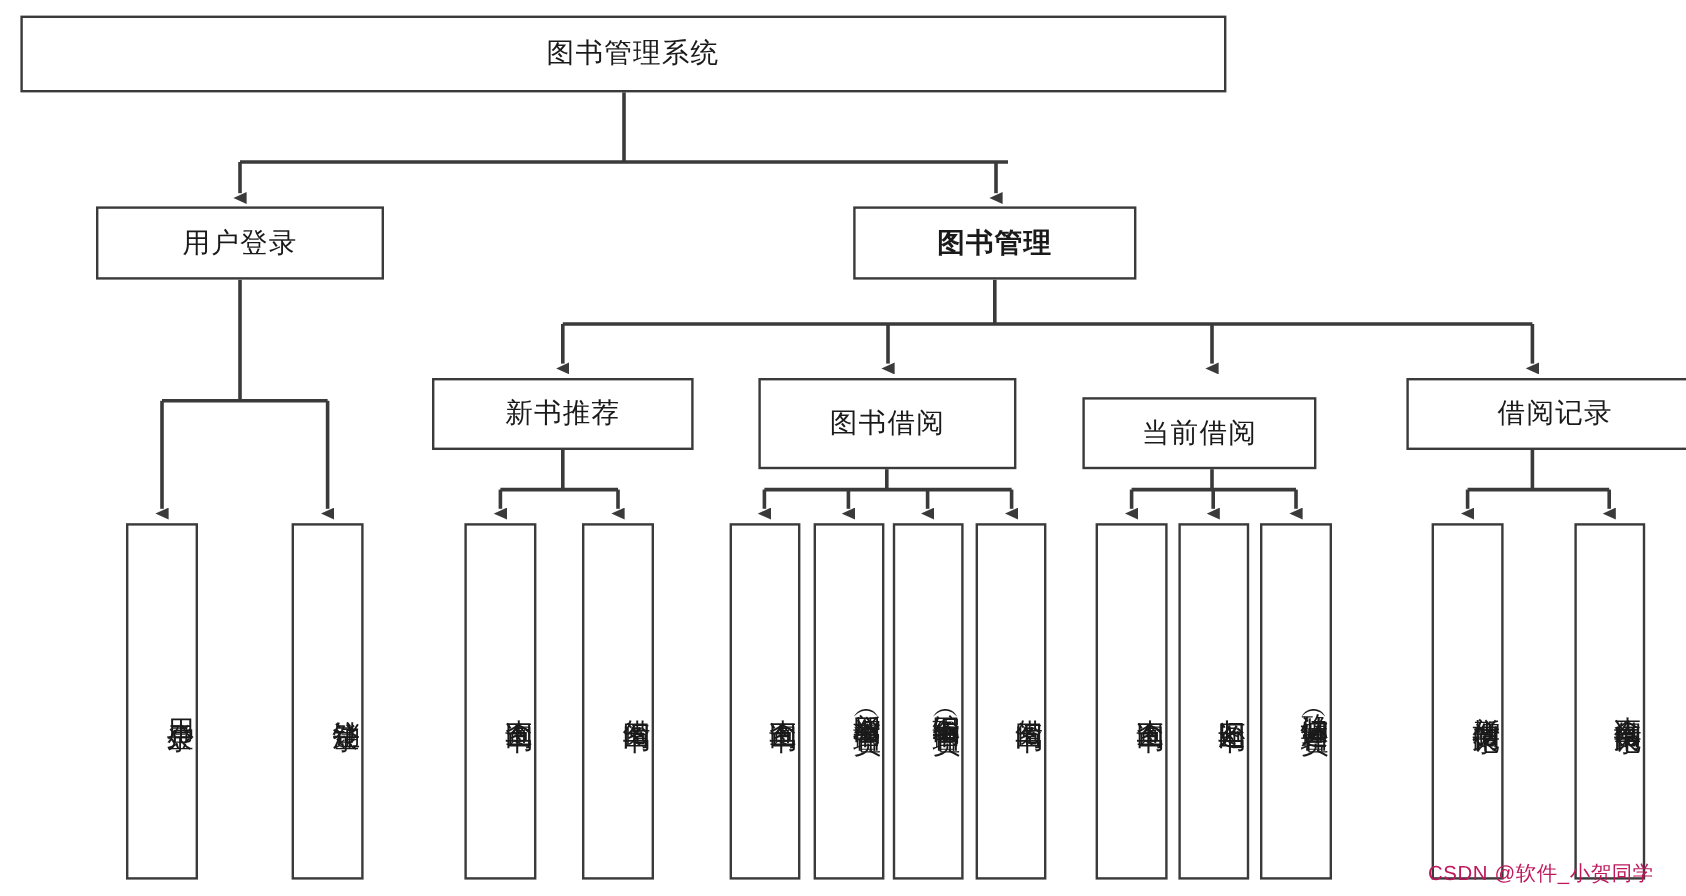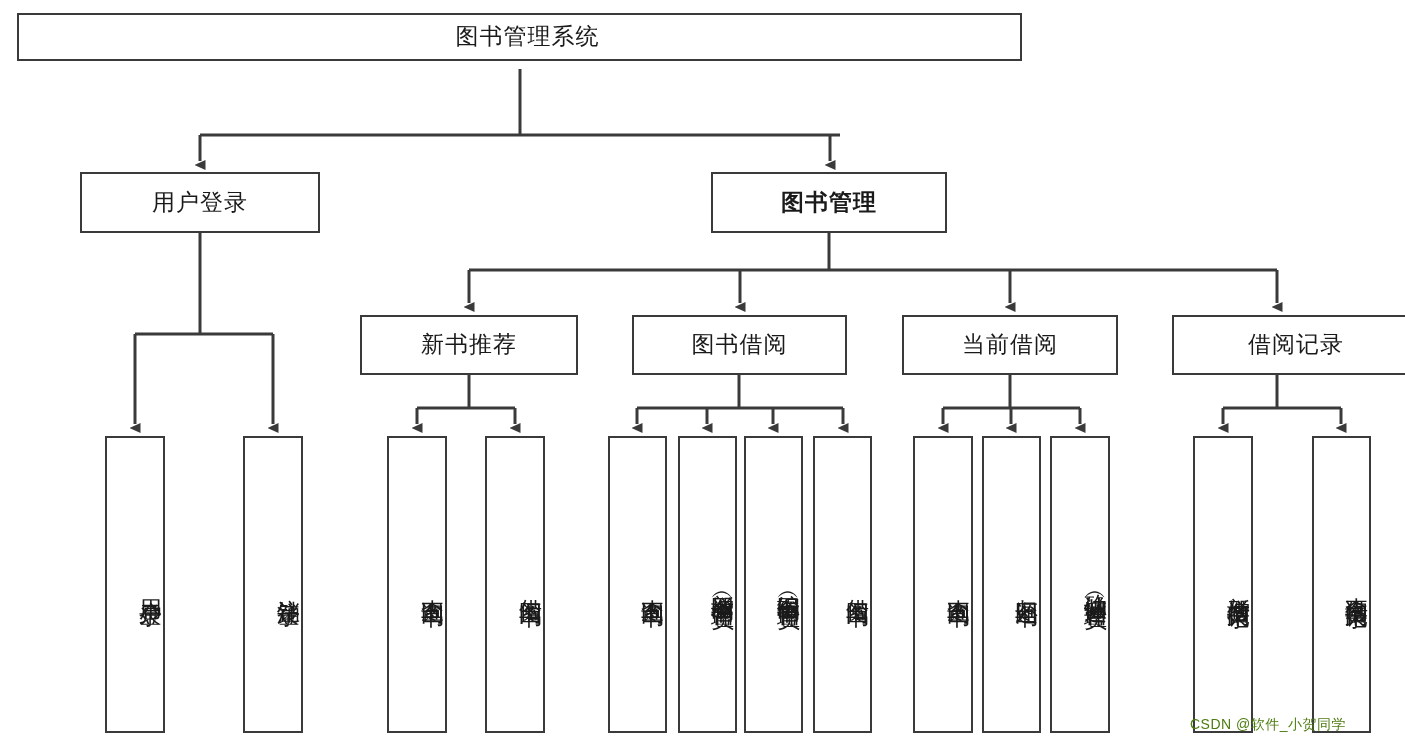--- a/index.html
+++ b/index.html
@@ -53,22 +53,22 @@
   #edges {
     position: absolute;
     left: 0;
     top: 0;
     width: 1405px;
     height: 747px;
     pointer-events: none;
   }
   .watermark {
     position: absolute;
-    color: #4d7c0f;
-    font-size: 14px;
+    color: #be185d;
+    font-size: 17px;
     letter-spacing: 0.5px;
     white-space: nowrap;
   }
 </style>
 </head>
 <body>
 
 <div id="canvas">
 
   <svg id="edges" viewBox="0 0 1405 747" xmlns="http://www.w3.org/2000/svg">
@@ -114,28 +114,28 @@
       <path d="M1011,408 L1011,424" marker-end="url(#arrow)"></path>
       <path d="M1080,408 L1080,424" marker-end="url(#arrow)"></path>
 
       <path d="M1277,375 L1277,408"></path>
       <path d="M1223,408 L1341,408"></path>
       <path d="M1223,408 L1223,424" marker-end="url(#arrow)"></path>
       <path d="M1341,408 L1341,424" marker-end="url(#arrow)"></path>
     </g>
   </svg>
 
-  <div class="node horiz" style="left: 17px; top: 13px; width: 1005px; height: 48px; padding-left: 16px;">图书管理系统</div>
+  <div class="node horiz" style="left: 17px; top: 13px; width: 1005px; height: 64px; padding-left: 16px;">图书管理系统</div>
 
   <div class="node horiz" style="left: 80px; top: 172px; width: 240px; height: 61px;">用户登录</div>
   <div class="node horiz" style="left: 711px; top: 172px; width: 236px; height: 61px; font-weight: bold;">图书管理</div>
 
   <div class="node horiz" style="left: 360px; top: 315px; width: 218px; height: 60px;">新书推荐</div>
-  <div class="node horiz" style="left: 632px; top: 315px; width: 215px; height: 60px;">图书借阅</div>
-  <div class="node horiz" style="left: 902px; top: 315px; width: 216px; height: 60px;">当前借阅</div>
+  <div class="node horiz" style="left: 632px; top: 315px; width: 215px; height: 76px;">图书借阅</div>
+  <div class="node horiz" style="left: 902px; top: 331px; width: 195px; height: 60px;">当前借阅</div>
   <div class="node horiz" style="left: 1172px; top: 315px; width: 248px; height: 60px;">借阅记录</div>
 
   <div id="leaf-layer">
       <div class="node vert" style="left: 105px; top: 436px; width: 60px; height: 297px;">
         <span class="vtext">用户登录</span>
       </div>
       <div class="node vert" style="left: 243px; top: 436px; width: 60px; height: 297px;">
         <span class="vtext">注销登录</span>
       </div>
       <div class="node vert" style="left: 387px; top: 436px; width: 60px; height: 297px;">

